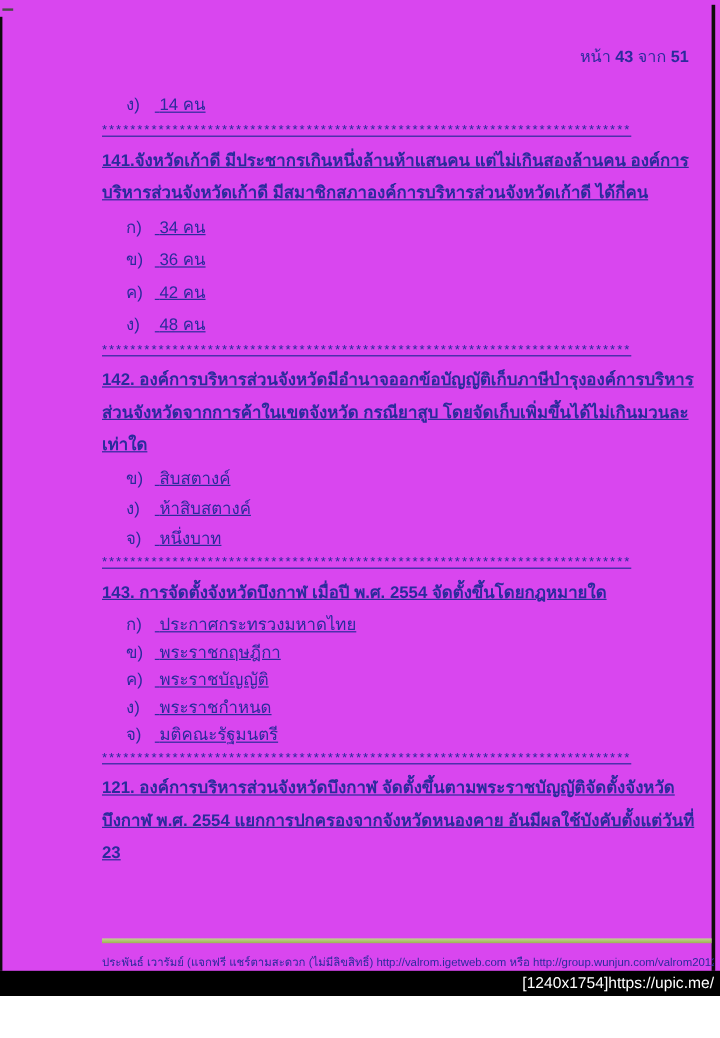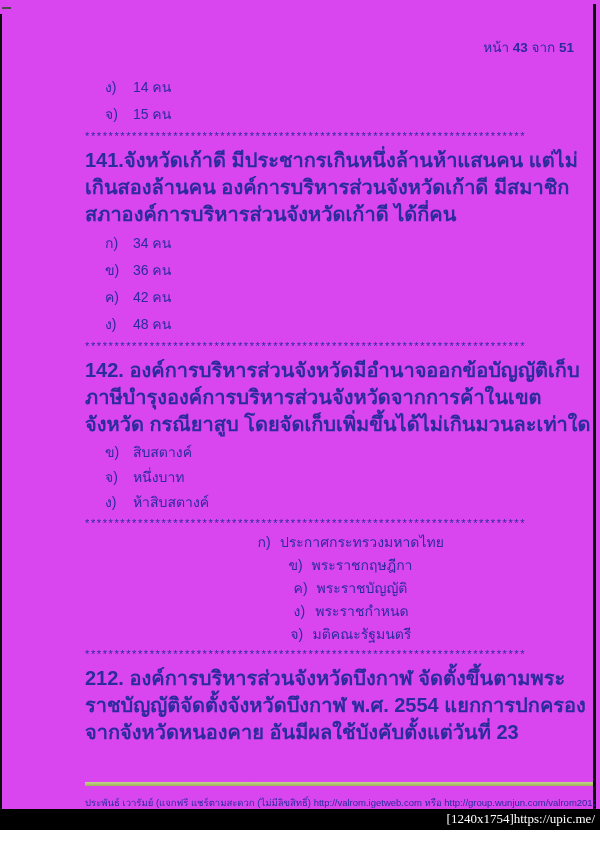--- a/index.html
+++ b/index.html
@@ -19,51 +19,52 @@
 
   .page-num {
     position:absolute; top:36px; right:26px;
     font-size:13.5px; color:#2b2b9c;
   }
   .page-num b { font-weight:bold; }
 
   .content {
     position:absolute; top:74px; left:85px; width:506px;
     font-size:14px;
+    text-decoration:underline;
   }
   .q-text {
     font-weight:bold;
-    font-size:20px; line-height:27px;
+    font-size:14px; line-height:27px;
     margin:4px 0 2px 0;
   }
   .opt { padding-left:20px; line-height:27px; font-size:14px; }
   .opt .key { display:inline-block; min-width:24px; }
   .q141-opts .opt { line-height:27px; }
   .q142-opts .opt { line-height:25px; }
-  .q143-opts .opt { line-height:23px;text-align:center; }
+  .q143-opts .opt { line-height:23px; }
   .sep {
     font-size:11px; letter-spacing:1.6px; line-height:14px;
     margin:1px 0; white-space:nowrap; overflow:hidden;
     color:#2b2b9c;
   }
 
   .divider-green {
     position:absolute; top:782px; left:85px; width:508px; height:4px;
     background:linear-gradient(to bottom,#c3d391,#9eb253);
   }
   .credit {
     position:absolute; top:796px; left:85px; width:510px;
     font-size:9.5px; line-height:14px; color:#2b2b9c;
     white-space:nowrap; overflow:hidden;
   }
   .bottom-bar {
     position:absolute; left:0; right:0; bottom:0; height:21px;
     background:#000000; color:#ffffff;
     text-align:right; padding-right:5px;
-    font-family:Liberation Serif, serif;
+    font-family:Liberation Sans, sans-serif;
     font-size:13px; line-height:20px;
   }
 </style>
 </head>
 <body>
 
 <div class="viewer">
 
   <div class="edge-left"></div>
   <div class="edge-right"></div>
@@ -75,24 +76,20 @@
     <span>จาก</span>
     <b>51</b>
   </div>
 
   <div class="content">
 
     <div class="carryover-opts">
       <div class="opt">
         <span class="key">ง)</span>
         <span>14 คน</span>
-      </div>
-      <div class="opt">
-        <span class="key">จ)</span>
-        <span>15 คน</span>
       </div>
     </div>
 
     <div class="sep">***************************************************************************</div>
 
     <section>
       <p class="q-text">141.จังหวัดเก้าดี มีประชากรเกินหนึ่งล้านห้าแสนคน แต่ไม่เกินสองล้านคน องค์การบริหารส่วนจังหวัดเก้าดี มีสมาชิกสภาองค์การบริหารส่วนจังหวัดเก้าดี ได้กี่คน</p>
       <div class="q141-opts">
         <div class="opt">
           <span class="key">ก)</span>
@@ -116,33 +113,34 @@
     <div class="sep">***************************************************************************</div>
 
     <section>
       <p class="q-text">142. องค์การบริหารส่วนจังหวัดมีอำนาจออกข้อบัญญัติเก็บภาษีบำรุงองค์การบริหารส่วนจังหวัดจากการค้าในเขตจังหวัด กรณียาสูบ โดยจัดเก็บเพิ่มขึ้นได้ไม่เกินมวนละเท่าใด</p>
       <div class="q142-opts">
         <div class="opt">
           <span class="key">ข)</span>
           <span>สิบสตางค์</span>
         </div>
         <div class="opt">
+          <span class="key">ง)</span>
+          <span>ห้าสิบสตางค์</span>
+        </div>
+        <div class="opt">
           <span class="key">จ)</span>
           <span>หนึ่งบาท</span>
-        </div>
-        <div class="opt">
-          <span class="key">ง)</span>
-          <span>ห้าสิบสตางค์</span>
         </div>
       </div>
     </section>
 
     <div class="sep">***************************************************************************</div>
 
     <section>
+      <p class="q-text">143. การจัดตั้งจังหวัดบึงกาฬ เมื่อปี พ.ศ. 2554 จัดตั้งขึ้นโดยกฎหมายใด</p>
       <div class="q143-opts">
         <div class="opt">
           <span class="key">ก)</span>
           <span>ประกาศกระทรวงมหาดไทย</span>
         </div>
         <div class="opt">
           <span class="key">ข)</span>
           <span>พระราชกฤษฎีกา</span>
         </div>
         <div class="opt">
@@ -156,21 +154,21 @@
         <div class="opt">
           <span class="key">จ)</span>
           <span>มติคณะรัฐมนตรี</span>
         </div>
       </div>
     </section>
 
     <div class="sep">***************************************************************************</div>
 
     <section>
-      <p class="q-text">212. องค์การบริหารส่วนจังหวัดบึงกาฬ จัดตั้งขึ้นตามพระราชบัญญัติจัดตั้งจังหวัดบึงกาฬ พ.ศ. 2554  แยกการปกครองจากจังหวัดหนองคาย อันมีผลใช้บังคับตั้งแต่วันที่ 23</p>
+      <p class="q-text">121. องค์การบริหารส่วนจังหวัดบึงกาฬ จัดตั้งขึ้นตามพระราชบัญญัติจัดตั้งจังหวัดบึงกาฬ พ.ศ. 2554  แยกการปกครองจากจังหวัดหนองคาย อันมีผลใช้บังคับตั้งแต่วันที่ 23</p>
     </section>
 
   </div>
 
   <div class="divider-green"></div>
   <div class="credit">ประพันธ์ เวารัมย์  (แจกฟรี แชร์ตามสะดวก (ไม่มีลิขสิทธิ์)  http://valrom.igetweb.com หรือ http://group.wunjun.com/valrom2012</div>
 
   <div class="bottom-bar">
     <span>[1240x1754]https://upic.me/</span>
   </div>

